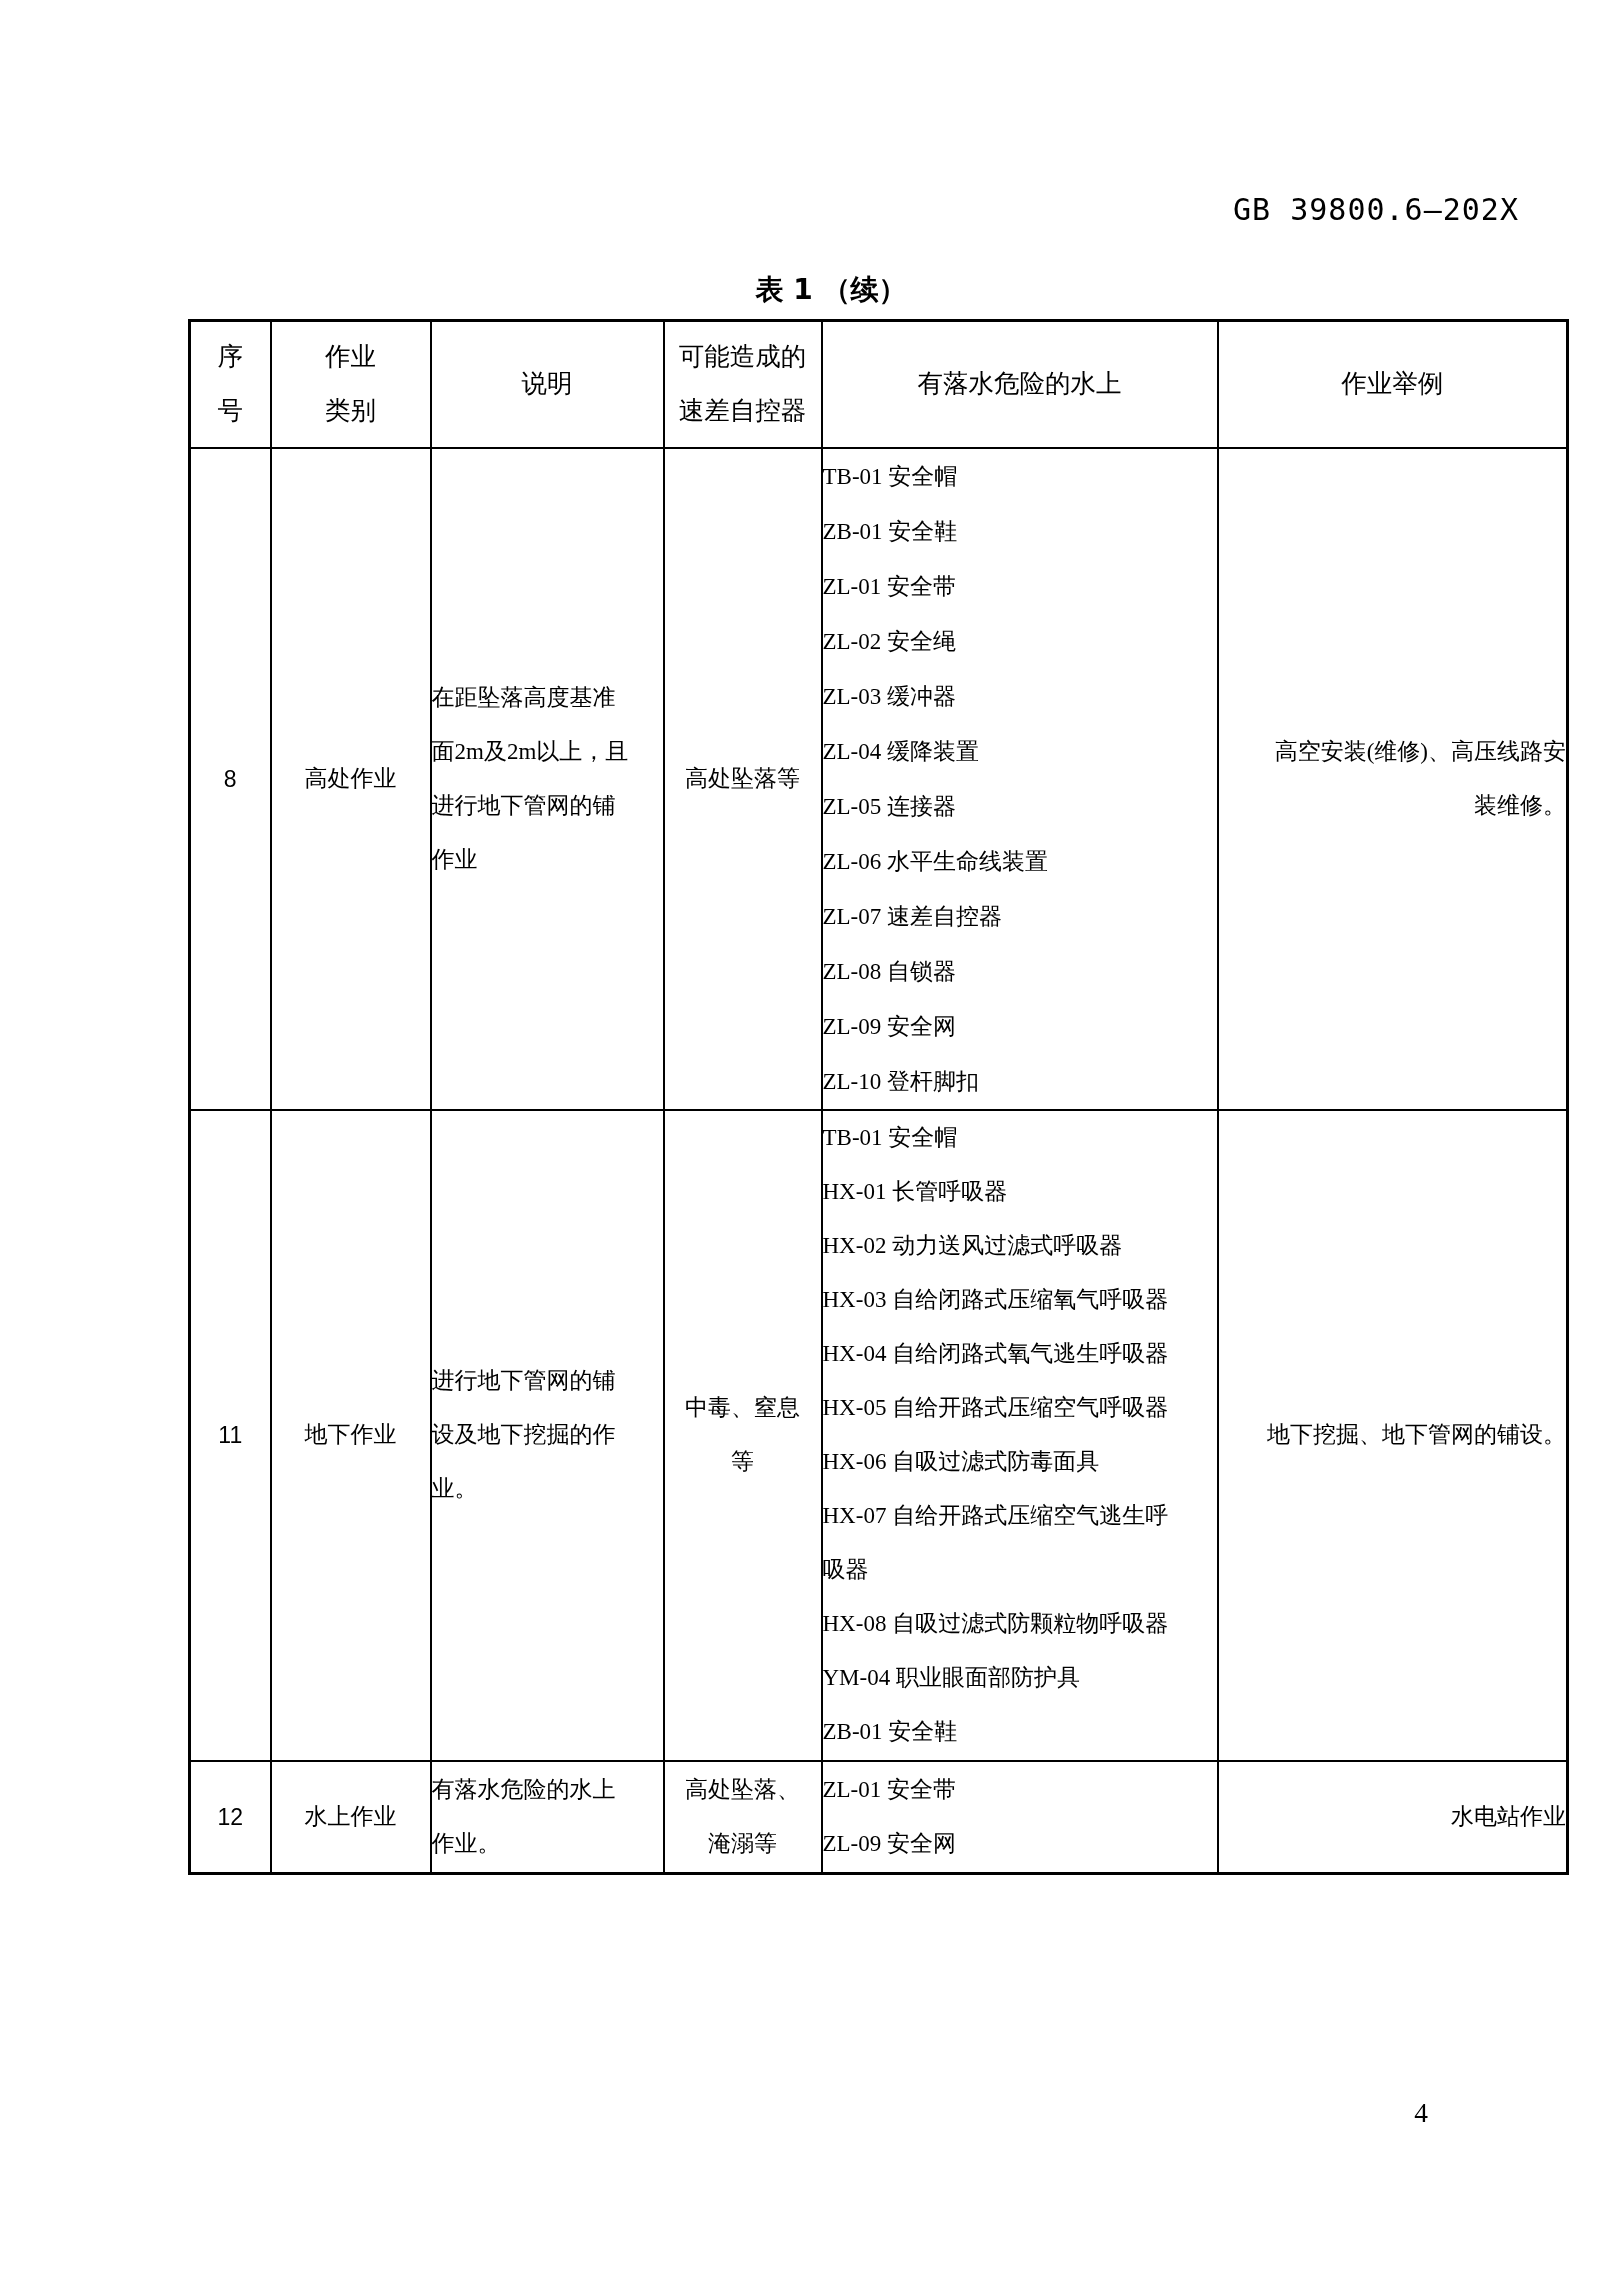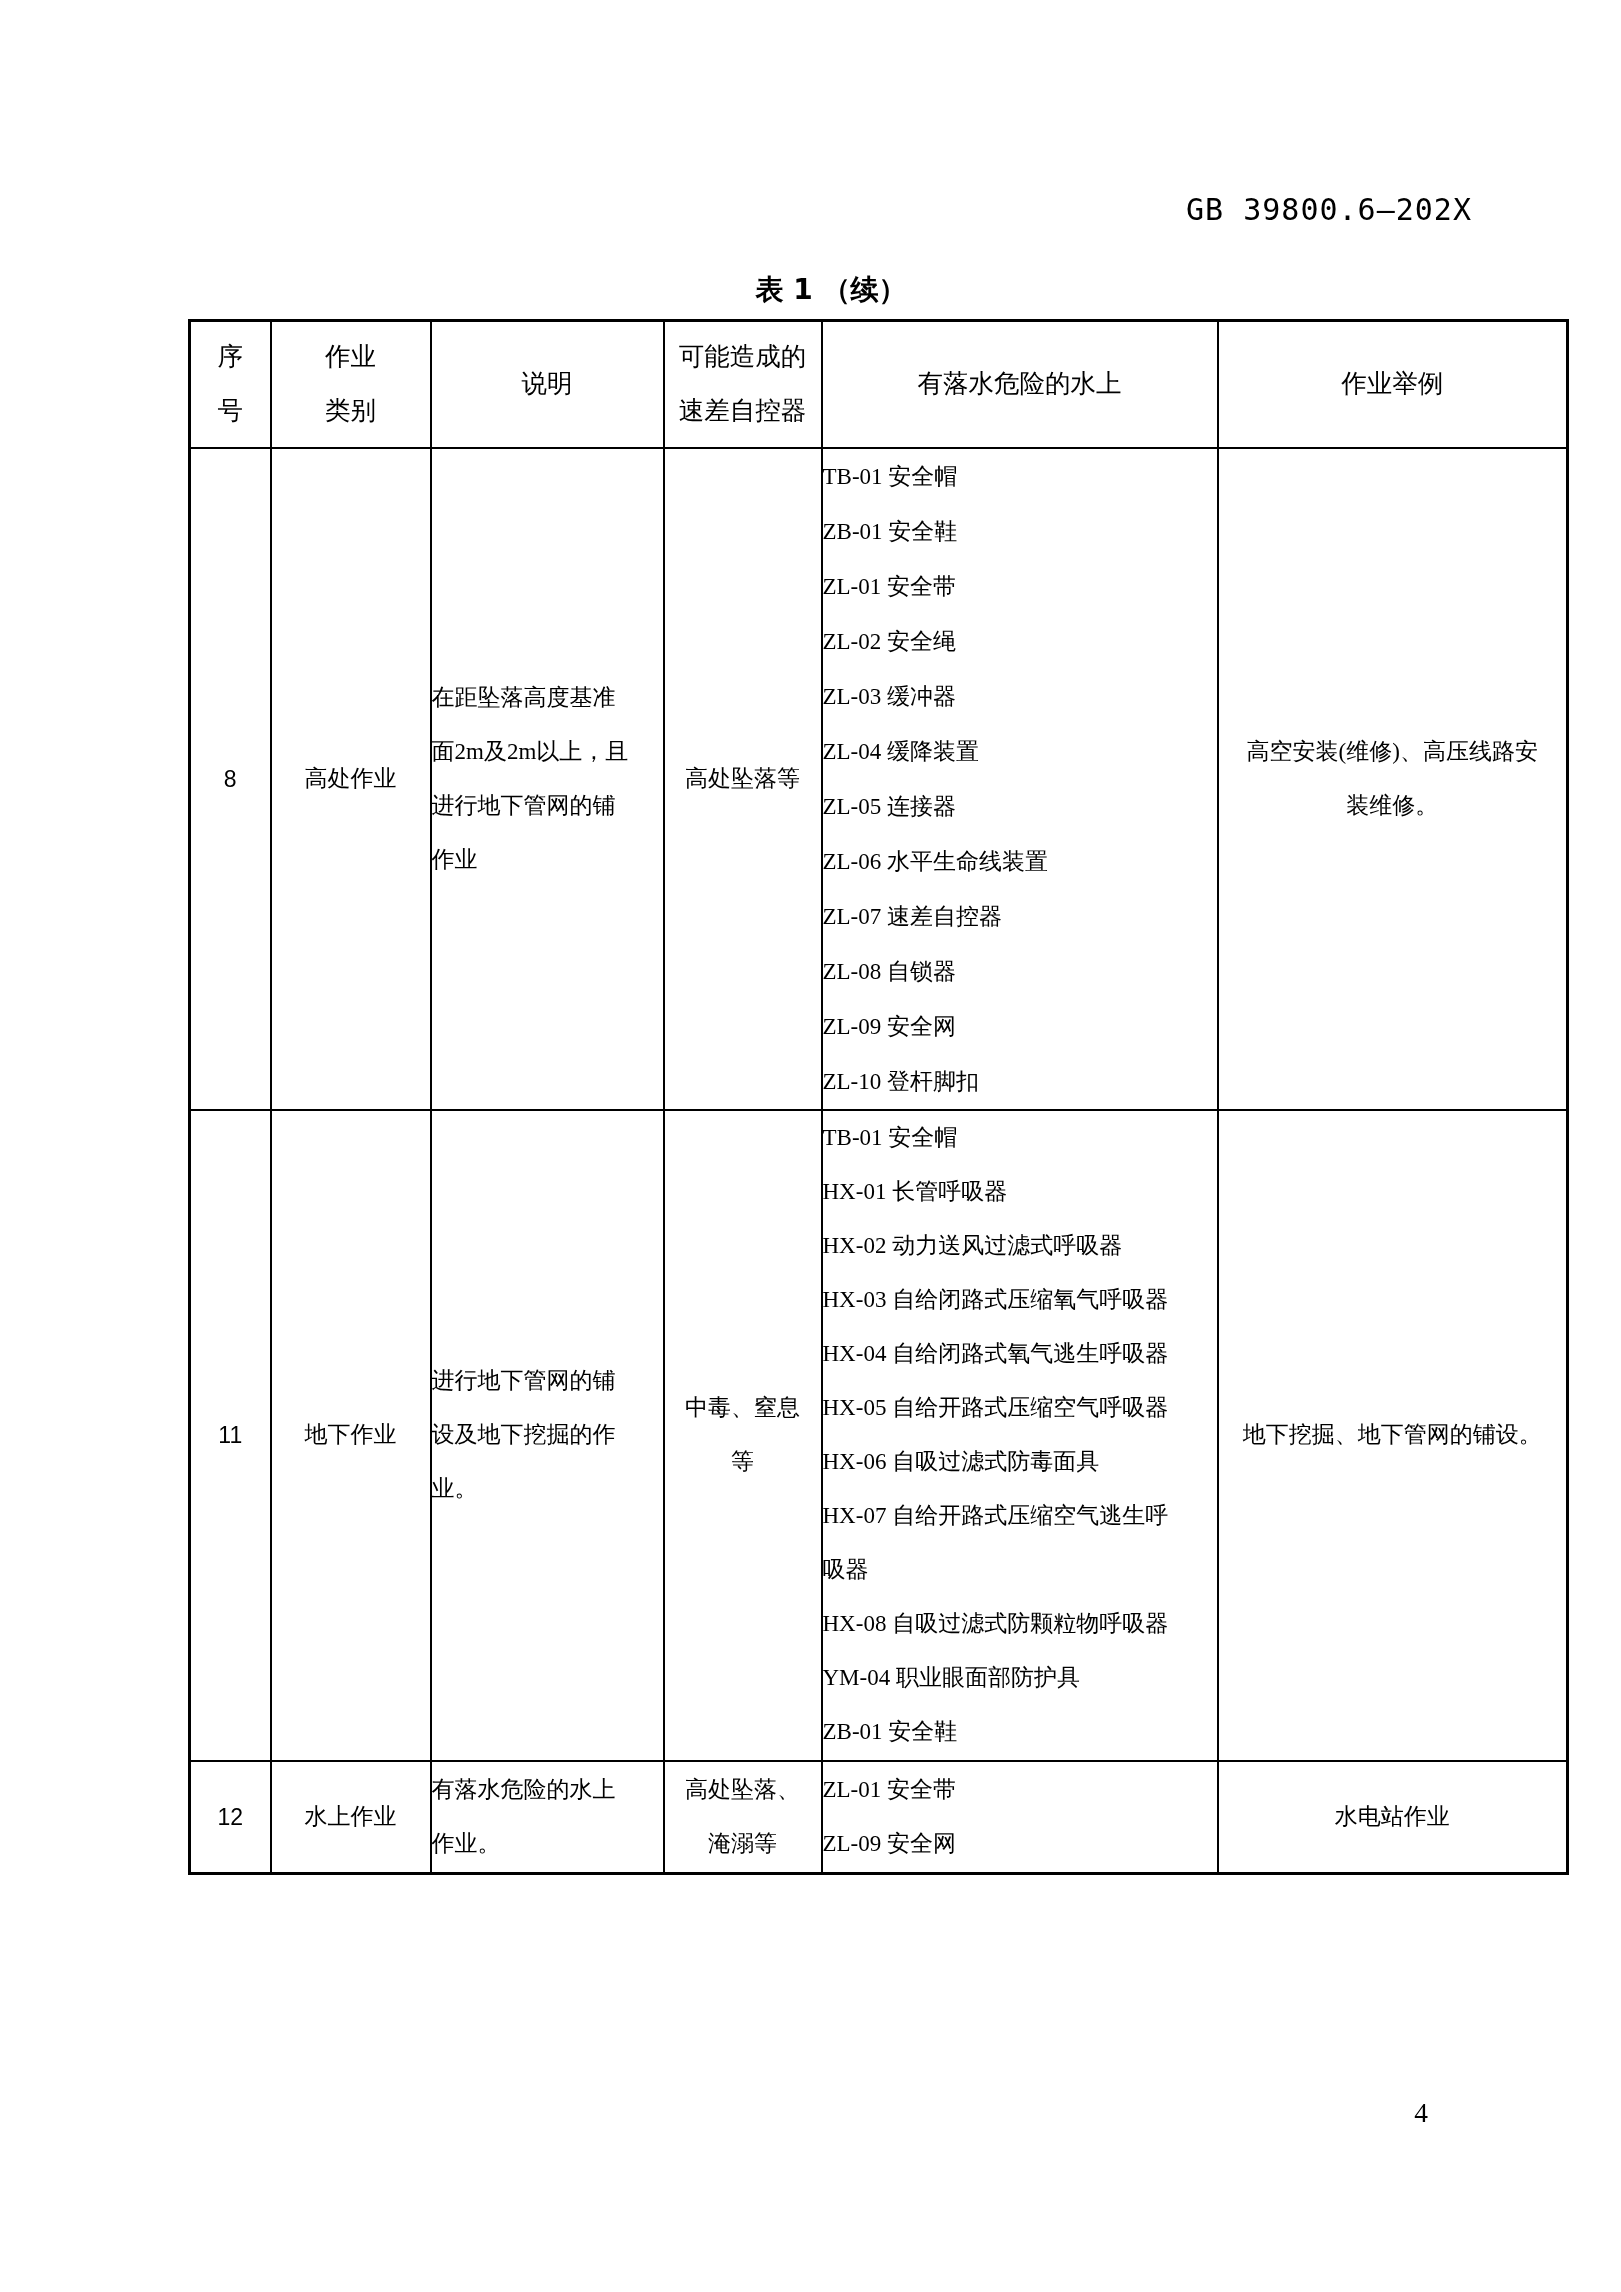--- a/index.html
+++ b/index.html
@@ -11,20 +11,21 @@
     font-family: "Liberation Serif", "DejaVu Serif", serif;
   }
   .doc-number {
     position: absolute;
     top: 192px; left: 0; width: 1472px;
     text-align: right;
     font-size: 30px;
     font-family: "DejaVu Sans Mono", "Liberation Mono", monospace;
     letter-spacing: 1px;
     white-space: pre;
+    padding-left: 47px;
   }
   .table-title {
     position: absolute;
     top: 271px; left: 196px; width: 1270px;
     text-align: center;
     font-size: 28px;
     font-weight: bold;
     font-family: "DejaVu Sans", "Liberation Sans", sans-serif;
     white-space: pre;
   }
@@ -50,21 +51,21 @@
   tr.r11  { height: 651px; }
   tr.r12  { height: 113px; }
   td.c-center { text-align: center; }
   td.c-num {
     text-align: center;
     font-family: "Liberation Sans", "DejaVu Sans", sans-serif;
     font-size: 26.5px;
   }
   td.c-desc { text-align: left; padding: 0 12.7px; }
   td.c-ppe  { text-align: left; padding: 0 3.9px 0 14.7px; }
-  td.c-ex   { text-align: center; padding: 0 9.8px 0 14.7px; }
+  td.c-ex   { text-align: right; padding: 0 9.8px 0 14.7px; }
   tr.hdr td { text-align: center; font-size: 25.5px; }
   td.c-ppe.tall { line-height: 55px; }
   .page-number {
     position: absolute;
     top: 2098px; left: 1372px; width: 98px;
     text-align: center;
     font-size: 27.4px;
   }
 </style>
 </head>

